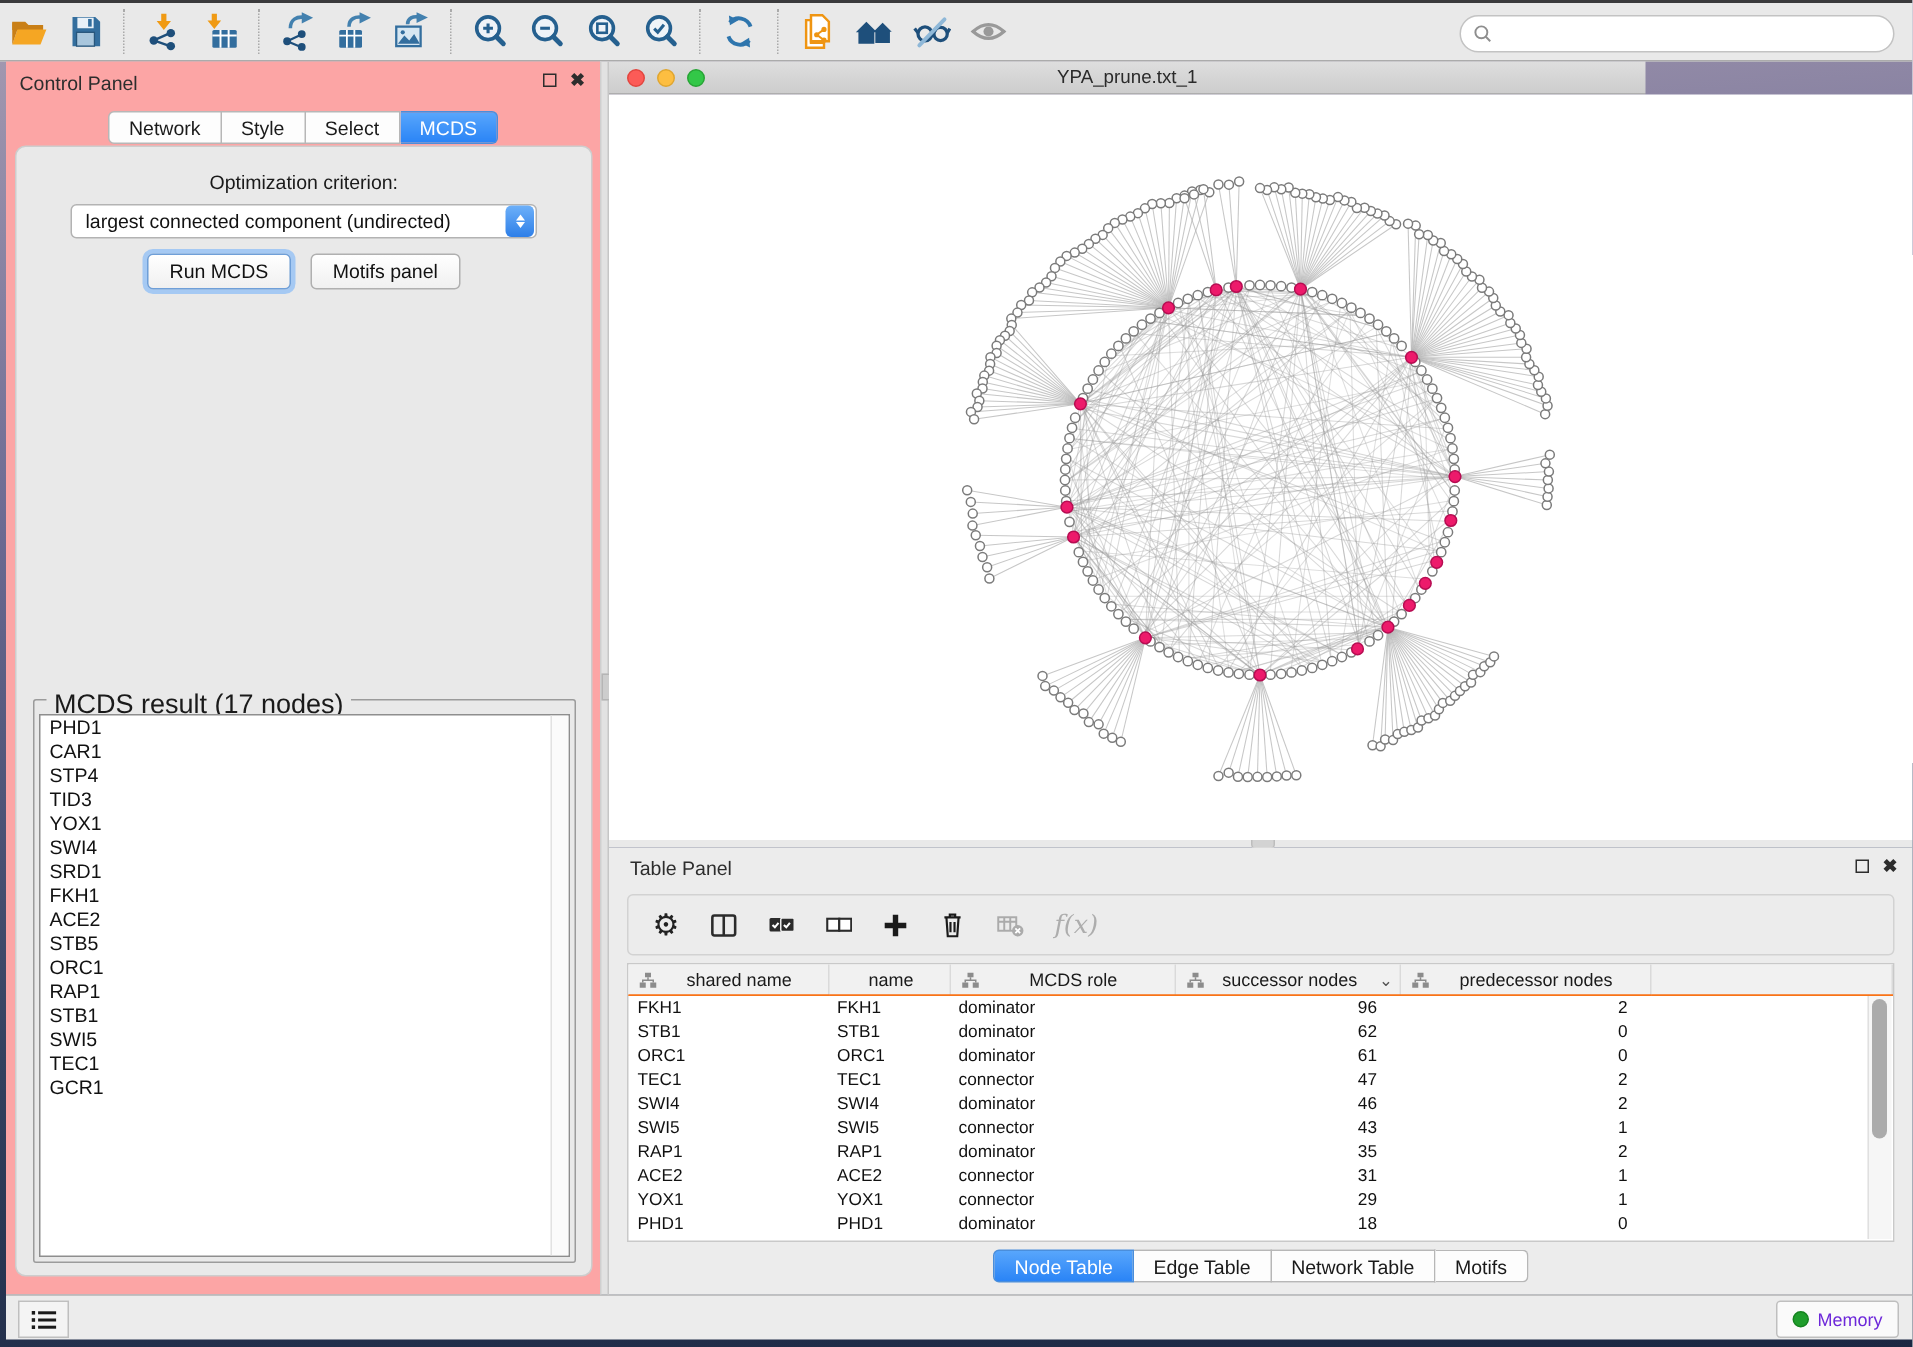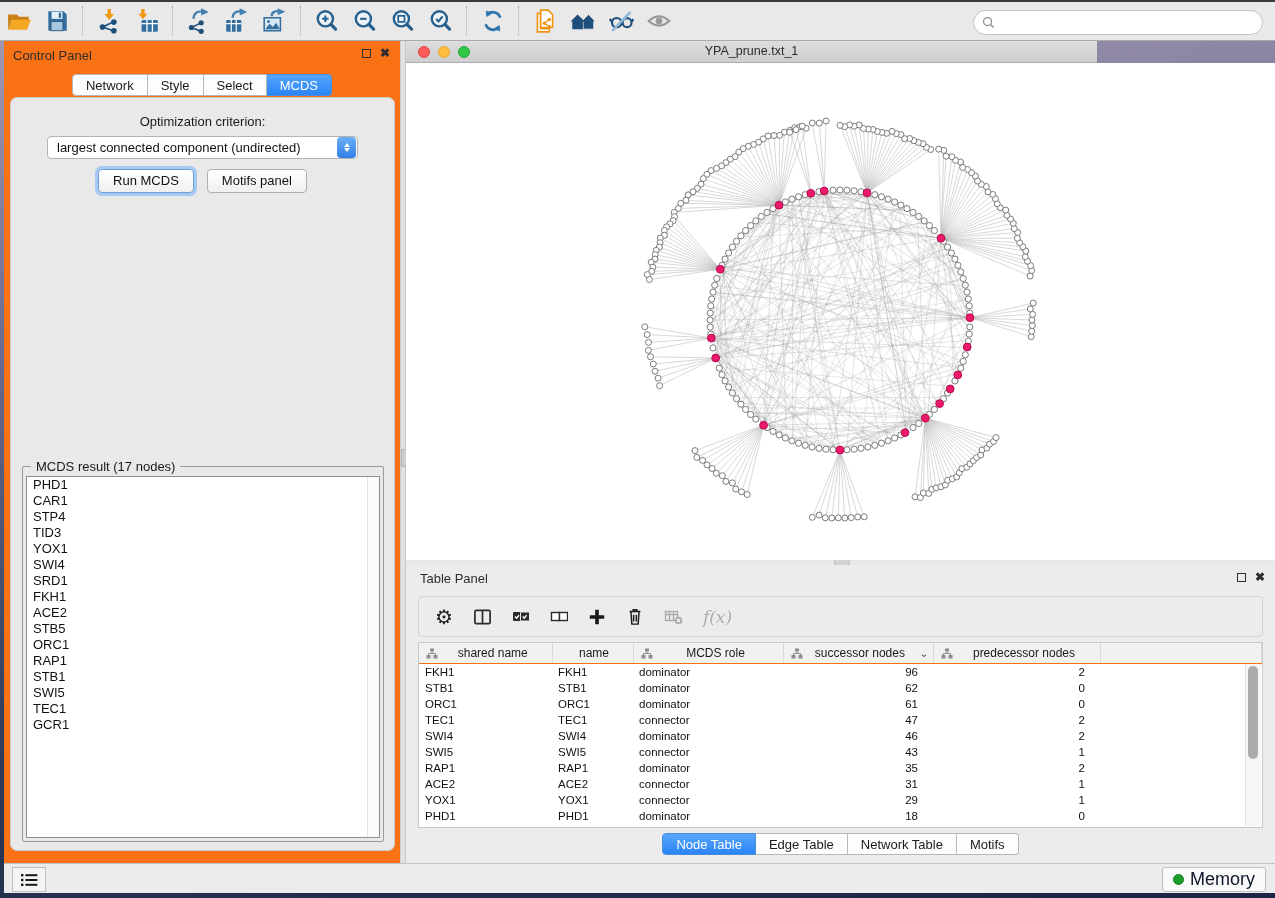--- a/index.html
+++ b/index.html
@@ -13,21 +13,21 @@
   #toolbar{left:0;top:0;width:1275px;height:41px;background:#e9e9e9;
     border-top:2px solid #3a3a3c;border-bottom:1px solid #ababab;
     display:flex;align-items:center;box-sizing:border-box;}
   .tool-btn{width:38px;height:34px;display:flex;align-items:center;justify-content:center;flex:0 0 auto;}
   .tool-btn svg{width:26px;height:26px;}
   .tb-sep{width:1px;height:30px;border-left:1px dotted #aaa;margin:0 6px;flex:0 0 auto;}
   #search-box{position:absolute;right:12px;top:8px;width:290px;height:25px;background:#fff;
     border:1px solid #c3c3c3;border-radius:13px;display:flex;align-items:center;padding-left:8px;box-sizing:border-box;}
   #search-box input{border:none;outline:none;flex:1;font:12px "Liberation Sans",sans-serif;background:transparent;margin-left:6px;}
   
-  #control-panel{left:4px;top:41px;width:396px;height:822px;background:#f97316;box-sizing:border-box;}
+  #control-panel{left:4px;top:41px;width:396px;height:822px;background:#fca5a5;box-sizing:border-box;}
   .panel-title{font-size:13px;color:#2d2d2d;}
   #cp-header{left:0;top:0;width:100%;height:26px;}
   #cp-header .panel-title{position:absolute;left:9px;top:7px;}
   .win-btns{position:absolute;right:10px;top:7px;display:flex;gap:9px;align-items:center;}
   .float-glyph{width:9px;height:9px;border:1.5px solid #2d2d2d;display:inline-block;box-sizing:border-box;}
   .close-glyph{font-size:12px;font-weight:bold;color:#2d2d2d;line-height:11px;}
   #cp-tabs{left:0;top:33px;width:100%;height:23px;display:flex;justify-content:center;}
   .seg-tab{height:22px;line-height:22px;text-align:center;font-size:13px;color:#1a1a1a;background:#fdfdfd;
     border:1px solid #b7b7b7;border-left:none;padding:0 13px;box-sizing:border-box;}
   .seg-tab:first-child{border-left:1px solid #b7b7b7;border-radius:4px 0 0 4px;}
@@ -43,21 +43,21 @@
     display:flex;flex-direction:column;align-items:center;justify-content:center;gap:1px;margin-right:1px;}
   .stepper i{display:block;width:0;height:0;border-left:3.5px solid transparent;border-right:3.5px solid transparent;}
   .stepper .up{border-bottom:4px solid #fff;}
   .stepper .dn{border-top:4px solid #fff;}
   .cp-btn{height:24px;background:linear-gradient(#ffffff,#f0f0f0);border:1px solid #b0b0b0;border-radius:4px;
     font-size:13px;color:#111;padding:0 14px;box-sizing:border-box;line-height:22px;text-align:center;}
   #btn-row{left:0;top:71px;width:100%;display:flex;justify-content:center;gap:13px;}
   #run-btn{box-shadow:0 0 0 3px #a5c9f3;border-color:#6f9fd8;}
   
   #result-box{left:11px;top:368px;width:360px;height:374px;border:1px solid #9b9b9b;border-radius:2px;}
-  #result-legend{position:absolute;left:8px;top:-8px;background:#e9e9e9;padding:0 5px;font-size:13px;color:#1a1a1a;}
+  #result-legend{position:absolute;left:8px;top:-8px;background:#e9e9e9;padding:0 5px;font-size:18px;color:#1a1a1a;}
   #result-list{position:absolute;left:3px;top:9px;right:3px;bottom:3px;background:#fff;border:1px solid #8e8e8e;overflow:hidden;}
   #result-track{position:absolute;right:0;top:0;bottom:0;width:11px;background:#fbfbfb;border-left:1px solid #e2e2e2;}
   .mcds-item{font-size:13px;line-height:16px;padding-left:6px;color:#111;}
   
   #v-splitter{left:400px;top:41px;width:6px;height:822px;background:#e2e2e2;border-left:1px solid #cfcfcf;border-right:1px solid #c6c6c6;box-sizing:border-box;}
   #v-splitter .handle{position:absolute;left:0;top:408px;width:4px;height:16px;background:#cdcdcd;border:1px solid #b5b5b5;}
   #h-splitter{left:406px;top:560px;width:869px;height:5px;background:#e9e9e9;}
   #h-splitter .dot{position:absolute;left:50%;top:-3px;margin-left:-7px;width:14px;height:7px;border-radius:3px;background:#d3d3d3;border:1px solid #bdbdbd;}
   
   #network-window{left:406px;top:41px;width:691px;height:519px;}
@@ -90,21 +90,21 @@
   #tbl td.num{text-align:right;padding-right:15px;}
   .sort-chevron{font-size:11px;color:#555;margin-left:2px;}
   #tbl-vscroll{position:absolute;right:1px;top:21px;bottom:1px;width:15px;background:#f6f6f6;border-left:1px solid #e0e0e0;}
   #tbl-vscroll .thumb{position:absolute;left:2px;top:2px;width:10px;height:93px;background:#ababab;border-radius:5px;}
   #tp-tabs{left:0;top:268px;width:100%;display:flex;justify-content:center;}
   
   #status-bar{left:4px;top:863px;width:1271px;height:30px;background:#ececec;border-top:1px solid #c2c2c2;box-sizing:border-box;}
   #list-btn{position:absolute;left:8px;top:3px;width:32px;height:23px;background:#f4f4f4;border:1px solid #bfbfbf;
     display:flex;align-items:center;justify-content:center;}
   #memory-btn{position:absolute;right:9px;top:3px;height:23px;background:#fafafa;border:1px solid #bfbfbf;border-radius:3px;
-    display:flex;align-items:center;gap:6px;padding:0 10px;font-size:18px;color:#0f172a;}
+    display:flex;align-items:center;gap:6px;padding:0 10px;font-size:12px;color:#6d28d9;}
   #memory-dot{width:11px;height:11px;border-radius:50%;background:#1f9d2c;border:1px solid #15831f;box-sizing:border-box;}
 </style>
 </head>
 <body>
 
 <div class="abs" id="toolbar">
   <div class="tool-btn">
     <svg viewBox="0 0 24 24">
         <path d="M2 6h8l2 2h9v3H2z" fill="#c97f16"></path>
         <path d="M2 20l3.2-9.2H23L19.4 20z" fill="#f5a623"></path>

